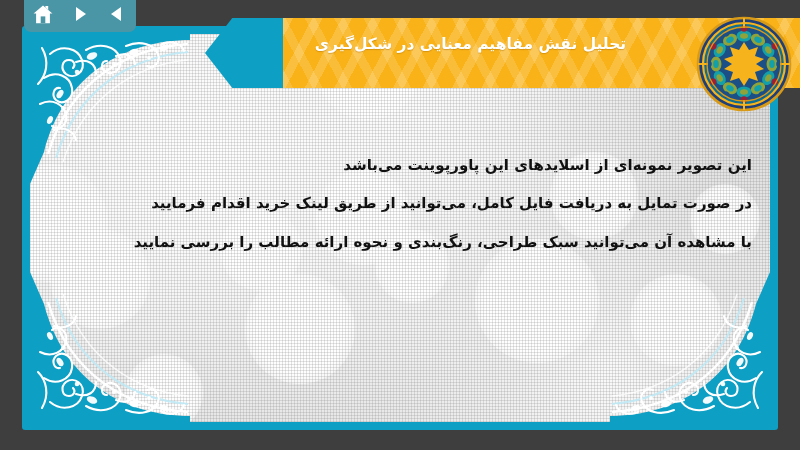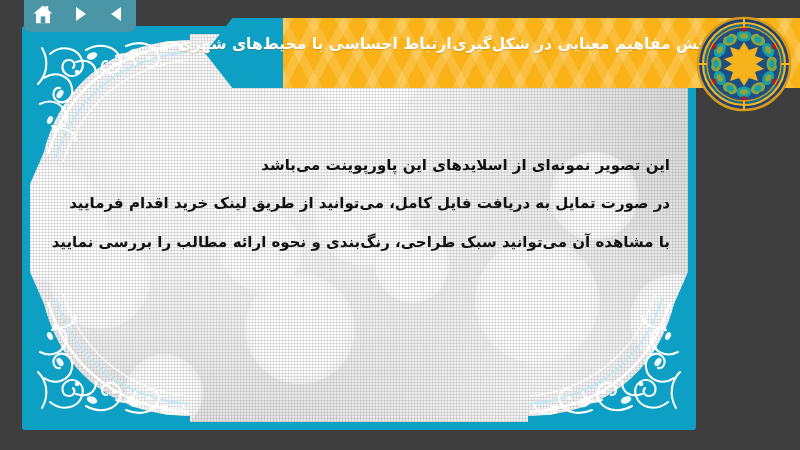--- a/index.html
+++ b/index.html
@@ -43,21 +43,21 @@
     justify-content: center;
     cursor: pointer;
   }
   .nav-btn svg { display: block; }
 
   
   #slide-frame {
     position: absolute;
     left: 22px;
     top: 26px;
-    width: 674px;
+    width: 756px;
     height: 404px;
     background: #0e9fc4;
     border-radius: 3px;
     overflow: hidden;
     z-index: 10;
   }
 
   
   #slide-canvas {
     position: absolute;
@@ -345,21 +345,20 @@
 
   </div>
 
   <div id="header-banner">
     <div id="banner-teal-tab"></div>
     <div id="banner-orange">
       <div id="banner-chevrons"></div>
     </div>
     <div id="banner-title">
       <div class="title-line">تحلیل نقش مفاهیم معنایی در شکل‌گیری</div>
-      <div class="title-line">ارتباط احساسی با محیط‌های شهری</div>
     </div>
 
     <div id="medallion">
       <svg width="96" height="96" viewBox="0 0 96 96" aria-hidden="true">
         <defs>
           <clipPath id="medClip">
               <circle cx="48" cy="48" r="46"></circle>
             </clipPath>
         </defs>
         <circle cx="48" cy="48" r="46" fill="#1e3f7a"></circle>

